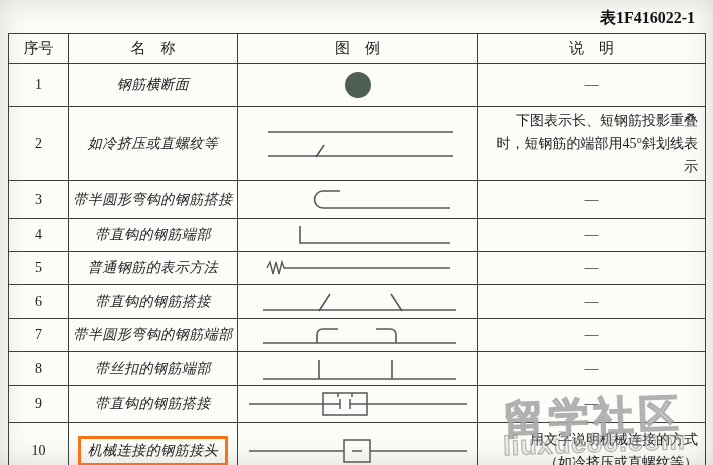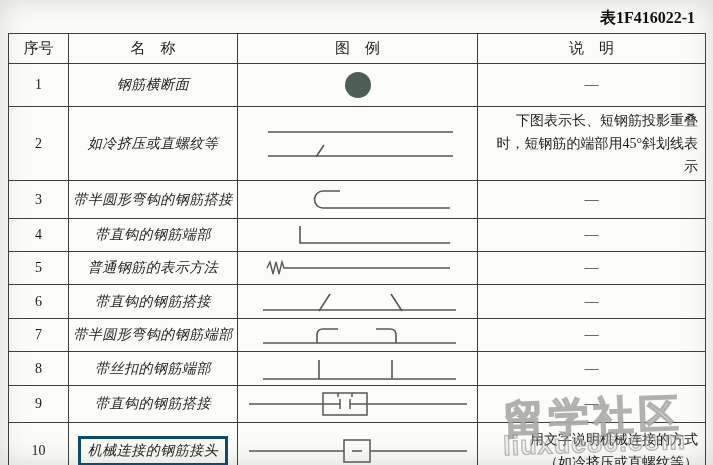--- a/index.html
+++ b/index.html
@@ -54,21 +54,21 @@
   td.c-name{font-size:14px;letter-spacing:.5px;font-style:italic;}
   td.c-note{font-size:13.5px;color:#222;}
   td.c-note.note-left{
     text-align:right;padding:2px 7px;line-height:1.65;text-indent:1.4em;
   }
   .dash{font-size:14px;color:#333;}
   .legend-wrap{display:flex;align-items:center;justify-content:center;height:100%;}
   .legend-wrap svg{display:block;}
   .hl-box{
     display:inline-block;
-    border:3px solid #0c4a6e;
+    border:3px solid #f97316;
     padding:4px 7px 5px 7px;
     line-height:1.1;
   }
   
   .watermark{
     position:absolute;right:0;bottom:8px;width:238px;
     text-align:center;line-height:1;pointer-events:none;
     transform:rotate(-2deg);z-index:5;
   }
   .wm-cn{

